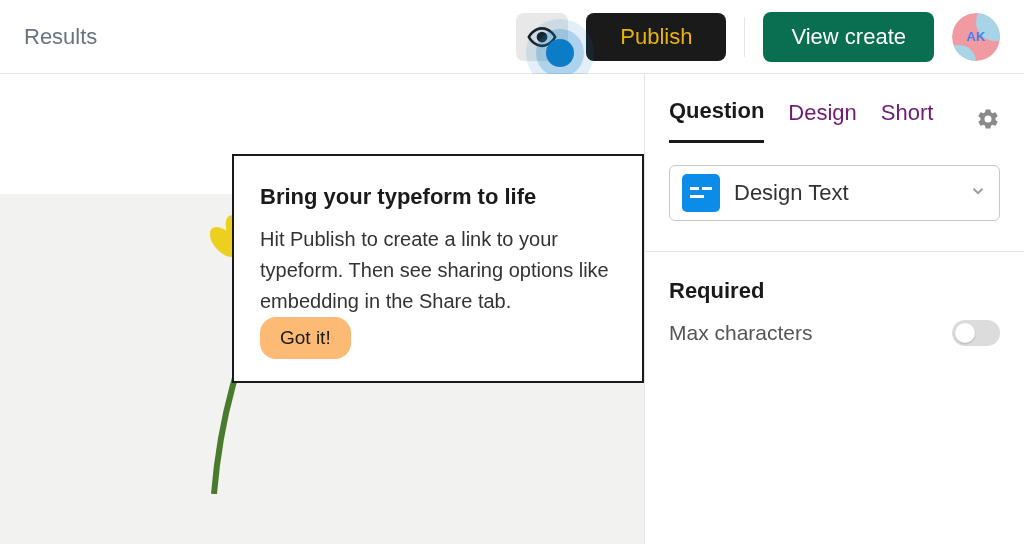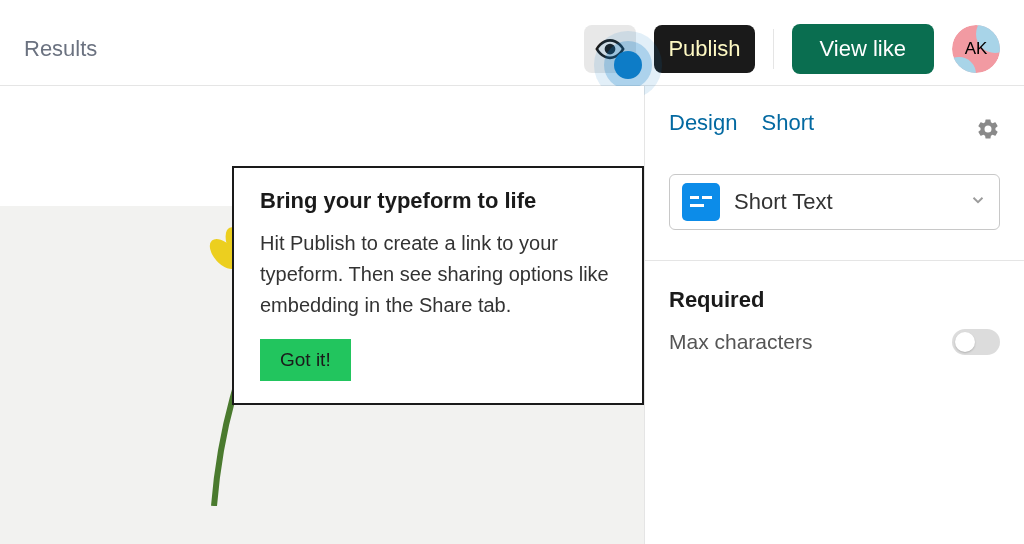--- a/index.html
+++ b/index.html
@@ -1,58 +1,58 @@
 <!DOCTYPE html>
 <html><head>
   <meta charset="utf-8">
   <style>
     * { box-sizing: border-box; margin: 0; padding: 0; }
     body { font-family: -apple-system, BlinkMacSystemFont, "Segoe UI", Helvetica, Arial, sans-serif; background: #fff; width: 1024px; height: 544px; overflow: hidden; }
 
-    .topbar { height: 74px; display: flex; align-items: center; justify-content: space-between; padding: 0 24px; border-bottom: 1px solid #e5e5e5; margin-top: 12px; }
+    .topbar { height: 74px; display: flex; align-items: center; justify-content: space-between; padding: 0 24px; border-bottom: 1px solid #e5e5e5; }
     .topbar-left { color: #6b7280; font-size: 22px; }
     .topbar-right { display: flex; align-items: center; gap: 18px; }
 
     .preview-btn { width: 52px; height: 48px; background: #e8e8e8; border-radius: 8px; display: flex; align-items: center; justify-content: center; position: relative; cursor: pointer; }
     .preview-btn svg { width: 30px; height: 30px; }
 
     .pulse { position: absolute; right: -6px; bottom: -6px; width: 28px; height: 28px; background: #0d7cc7; border-radius: 50%; box-shadow: 0 0 0 10px rgba(13,124,199,0.25), 0 0 0 20px rgba(13,124,199,0.12); }
 
-    .publish-btn { height: 48px; padding: 0 14px; background: #1a1a1a; color: #fef9c3; border-radius: 8px; font-size: 22px; display: flex; align-items: center; cursor: pointer; border: none; }
+    .publish-btn { height: 48px; padding: 0 34px; background: #1a1a1a; color: #eab308; border-radius: 8px; font-size: 22px; display: flex; align-items: center; cursor: pointer; border: none; }
 
     .divider { width: 1px; height: 40px; background: #e5e5e5; }
 
     .viewplans-btn { height: 50px; padding: 0 28px; background: #0a6e50; color: #fff; border-radius: 8px; font-size: 22px; display: flex; align-items: center; cursor: pointer; border: none; font-weight: 500; }
 
     .avatar { width: 48px; height: 48px; border-radius: 50%; position: relative; overflow: hidden; cursor: pointer; }
     .avatar-b1 { position: absolute; inset: 0; background: #f29aa2; border-radius: 50%; }
     .avatar-b2 { position: absolute; top: -10px; right: -14px; width: 38px; height: 38px; background: #a8d4e8; border-radius: 50%; }
     .avatar-b3 { position: absolute; bottom: -18px; left: -10px; width: 34px; height: 34px; background: #a8d4e8; border-radius: 50%; }
-    .avatar-initials { position: absolute; inset: 0; display: flex; align-items: center; justify-content: center; color: #000000; font-weight: 400; font-size: 17px; }
+    .avatar-initials { position: absolute; inset: 0; display: flex; align-items: center; justify-content: center; color: #3b82f6; font-weight: 700; font-size: 13px; }
 
     .main { display: flex; height: calc(100% - 74px); }
 
     .canvas { flex: 1; position: relative; background: #fff; }
     .canvas-inner { position: absolute; left: 0; right: 0; top: 120px; bottom: 0; background: #f2f2f0; }
 
     .flower { position: absolute; left: 200px; top: 140px; width: 110px; height: 280px; pointer-events: none; }
     .stem { position: absolute; bottom: 0; left: 0; width: 110px; height: 210px; }
     .stem path { stroke: #4a7a2e; stroke-width: 6; fill: none; }
     .head { position: absolute; top: 0; left: 12px; width: 100px; height: 70px; }
     .head .petal { position: absolute; background: #eccf1f; border-radius: 50%; }
     .head .center { position: absolute; left: 24px; top: 34px; width: 44px; height: 22px; background: #c9a811; border-radius: 50%; }
 
-    .tooltip { position: absolute; left: 232px; top: 80px; width: 412px; background: #fff; border: 2px solid #1a1a1a; padding: 20px 26px 22px; z-index: 10; }
+    .tooltip { position: absolute; left: 232px; top: 80px; width: 412px; background: #fff; border: 2px solid #1a1a1a; padding: 28px 26px 22px; z-index: 10; }
     .tooltip-title { font-size: 22px; font-weight: 700; color: #1a1a1a; margin-bottom: 14px; }
-    .tooltip-body { font-size: 20px; line-height: 1.55; color: #333; margin-bottom: 18px; }
-    .tooltip-cta { display: inline-block; background: #22c55e; border: none; border-radius: 0; padding: 10px 20px; font-size: 19px; color: #1a1a1a; cursor: pointer; }
+    .tooltip-body { font-size: 20px; line-height: 1.55; color: #333; }
+    .tooltip-cta { display: inline-block; background: #fdba74; border: none; border-radius: 16px; padding: 10px 20px; font-size: 19px; color: #1a1a1a; cursor: pointer; }
 
     .sidepanel { width: 380px; border-left: 1px solid #e5e5e5; padding: 24px 24px 0; }
     .side-tabs { display: flex; align-items: center; gap: 24px; margin-bottom: 22px; }
-    .side-tab { font-size: 22px; color: #0369a1; cursor: pointer; padding-bottom: 16px; background: none; border: none; }
+    .side-tab { font-size: 22px; color: #701a75; cursor: pointer; padding-bottom: 16px; background: none; border: none; }
     .side-tab.active { color: #1a1a1a; font-weight: 600; border-bottom: 3px solid #1a1a1a; }
     .side-gear { margin-left: auto; color: #888; cursor: pointer; }
 
     .section-label { font-size: 22px; font-weight: 700; color: #1a1a1a; margin-bottom: 16px; }
 
     .type-select { display: flex; align-items: center; gap: 14px; border: 1px solid #c8c8c8; border-radius: 6px; padding: 8px 12px; cursor: pointer; margin-bottom: 30px; }
     .type-icon { width: 38px; height: 38px; background: #0c8ce9; border-radius: 5px; display: flex; align-items: center; justify-content: center; color: #fff; font-weight: bold; }
     .type-text { font-size: 22px; color: #333; flex: 1; }
     .chev { color: #9b9b9b; }
 
@@ -71,21 +71,21 @@
   <div class="topbar-right">
     <div class="preview-btn">
       <svg viewBox="0 0 24 24" fill="none" stroke="#1a1a1a" stroke-width="2.2">
           <path d="M1.5 12S5 5 12 5s10.5 7 10.5 7-3.5 7-10.5 7S1.5 12 1.5 12z"></path>
           <circle cx="12" cy="12" r="3.2" fill="#1a1a1a"></circle>
         </svg>
       <div class="pulse"></div>
     </div>
     <button class="publish-btn">Publish</button>
     <div class="divider"></div>
-    <button class="viewplans-btn">View like</button>
+    <button class="viewplans-btn">View create</button>
     <div class="avatar">
       <div class="avatar-b1"></div>
         <div class="avatar-b2"></div>
         <div class="avatar-b3"></div>
       <div class="avatar-initials">AK</div>
     </div>
   </div>
 </div>
 
 <div class="main">
@@ -109,38 +109,39 @@
 
     <div class="tooltip">
       <div class="tooltip-title">Bring your typeform to life</div>
       <div class="tooltip-body">Hit Publish to create a link to your typeform. Then see sharing options like embedding in the Share tab.</div>
       <button class="tooltip-cta">Got it!</button>
     </div>
   </div>
 
   <div class="sidepanel">
     <div class="side-tabs">
+      <button class="side-tab active">Question</button>
       <button class="side-tab">Design</button>
       <button class="side-tab">Short</button>
       <span class="side-gear">
         <svg width="24" height="24" viewBox="0 0 24 24" fill="#8a8a8a">
             <path d="M19.4 13a7.8 7.8 0 0 0 .1-1 7.8 7.8 0 0 0-.1-1l2-1.6a.5.5 0 0 0 .1-.6l-1.9-3.3a.5.5 0 0 0-.6-.2l-2.4 1a7.3 7.3 0 0 0-1.7-1l-.4-2.5a.5.5 0 0 0-.5-.4H10a.5.5 0 0 0-.5.4l-.4 2.5a7.3 7.3 0 0 0-1.7 1l-2.4-1a.5.5 0 0 0-.6.2L2.5 8.8a.5.5 0 0 0 .1.6L4.6 11a7.8 7.8 0 0 0-.1 1 7.8 7.8 0 0 0 .1 1l-2 1.6a.5.5 0 0 0-.1.6l1.9 3.3a.5.5 0 0 0 .6.2l2.4-1a7.3 7.3 0 0 0 1.7 1l.4 2.5a.5.5 0 0 0 .5.4H14a.5.5 0 0 0 .5-.4l.4-2.5a7.3 7.3 0 0 0 1.7-1l2.4 1a.5.5 0 0 0 .6-.2l1.9-3.3a.5.5 0 0 0-.1-.6zM12 15.5A3.5 3.5 0 1 1 15.5 12 3.5 3.5 0 0 1 12 15.5z"></path>
           </svg>
       </span>
     </div>
 
     <div class="type-select">
       <div class="type-icon">
         <svg width="22" height="12" viewBox="0 0 22 12">
             <rect x="0" y="0" width="9" height="3" fill="#fff"></rect>
             <rect x="12" y="0" width="10" height="3" fill="#fff"></rect>
             <rect x="0" y="8" width="14" height="3" fill="#fff"></rect>
           </svg>
       </div>
-      <div class="type-text">Short Text</div>
+      <div class="type-text">Design Text</div>
       <span class="chev">
         <svg width="18" height="18" viewBox="0 0 24 24" fill="none" stroke="currentColor" stroke-width="2.5">
             <polyline points="6 9 12 15 18 9"></polyline>
           </svg>
       </span>
     </div>
 
     <div class="divider-h"></div>
 
     <div class="section-label">Required</div>

